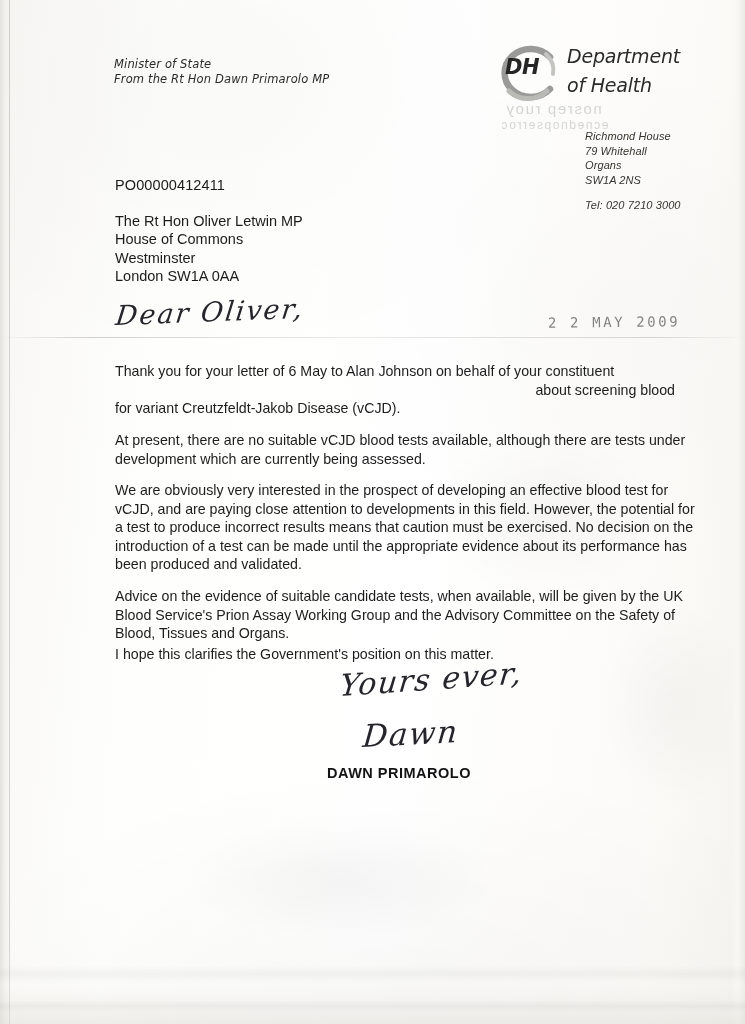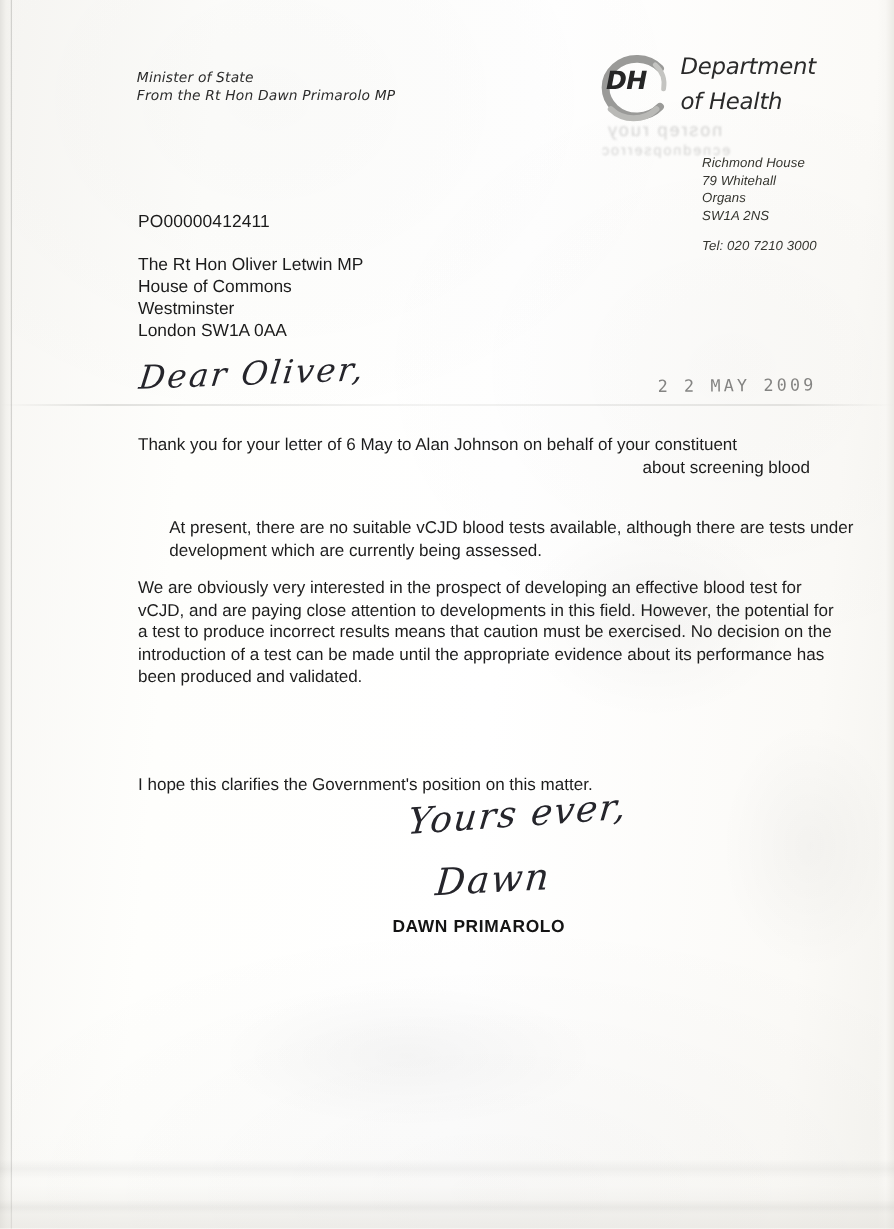--- a/index.html
+++ b/index.html
@@ -206,21 +206,21 @@
     font-size: 14.2px;
     line-height: 18.6px;
     color: #1d1d1d;
   }
   .p1 { top: 362px; }
   .p1 .redacted-line {
     display: block;
     text-align: right;
     width: 560px;
   }
-  .p2 { top: 431px; margin-left: 26px; }
+  .p2 { top: 431px; }
   .p3 { top: 481px; }
   .p4 { top: 587px; }
   .p5 { top: 645px; }
 
   .sign-off {
     position: absolute;
     left: 340px;
     top: 668px;
     font-size: 30px;
     letter-spacing: 1.5px;
@@ -300,23 +300,25 @@
     <div>London SW1A 0AA</div>
   </div>
 
   <div class="handwriting salutation">Dear Oliver,</div>
 
   <div class="date-stamp">2 2 MAY 2009</div>
 
   <div class="body-text p1">
     <span>Thank you for your letter of 6 May to Alan Johnson on behalf of your constituent</span>
     <span class="redacted-line">about screening blood</span>
+    <span>for variant Creutzfeldt-Jakob Disease (vCJD).</span>
   </div>
 
   <div class="body-text p2">At present, there are no suitable vCJD blood tests available, although there are tests under development which are currently being assessed.</div>
   <div class="body-text p3">We are obviously very interested in the prospect of developing an effective blood test for vCJD, and are paying close attention to developments in this field.  However, the potential for a test to produce incorrect results means that caution must be exercised. No decision on the introduction of a test can be made until the appropriate evidence about its performance has been produced and validated.</div>
+  <div class="body-text p4">Advice on the evidence of suitable candidate tests, when available, will be given by the UK Blood Service's Prion Assay Working Group and the Advisory Committee on the Safety of Blood, Tissues and Organs.</div>
   <div class="body-text p5">I hope this clarifies the Government's position on this matter.</div>
 
   <div class="handwriting sign-off">Yours ever,</div>
   <div class="handwriting signature">Dawn</div>
   <div class="signature-name">DAWN PRIMAROLO</div>
 
 </div>
 
 </body></html>

